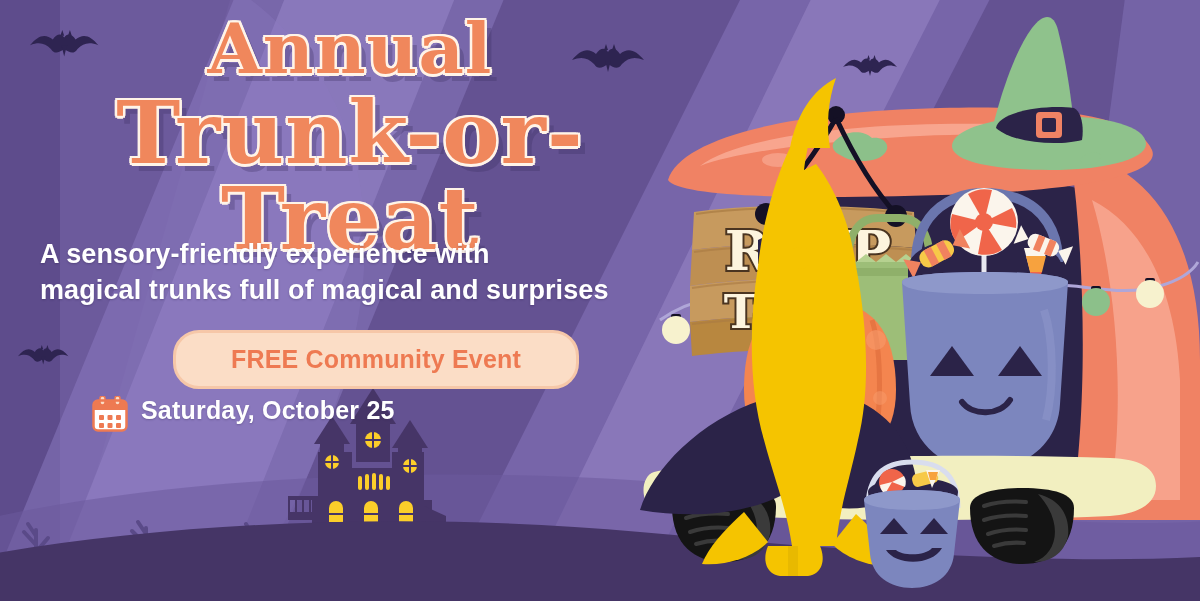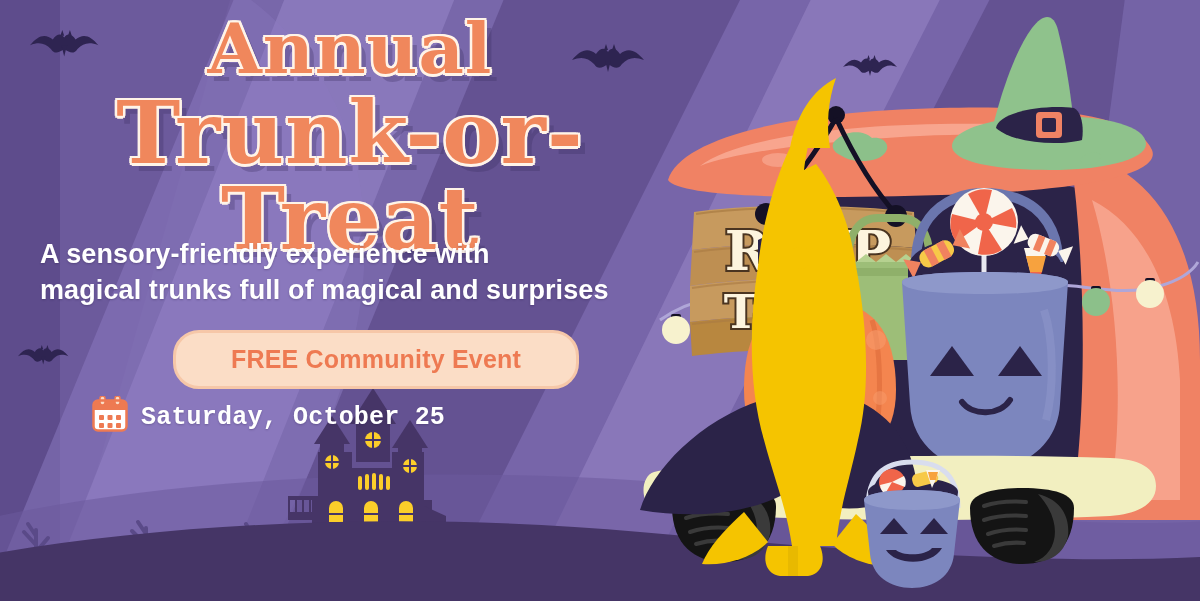--- a/index.html
+++ b/index.html
@@ -65,21 +65,21 @@
     font-size:25px;font-weight:700;
     letter-spacing:.2px;
     margin-top:9px;
   }
 
   .meta-row{
     position:absolute;left:92px;top:396px;
     display:flex;align-items:center;gap:0;
     color:#fff;
   }
-  .meta-item{display:flex;align-items:flex-end;font-family:Liberation Mono, monospace;}
+  .meta-item{display:flex;align-items:flex-start;}
   .meta-item .mtext{
     font-size:25px;font-weight:700;color:#fff;
     margin-left:13px;letter-spacing:.2px;
     text-shadow:0 1px 2px rgba(45,32,78,.3);
   }
   .gap{width:38px;}
   .icon-box{width:36px;height:36px;display:block;}
 
   
   .art{position:absolute;right:0;top:0;width:560px;height:601px;z-index:15;}

